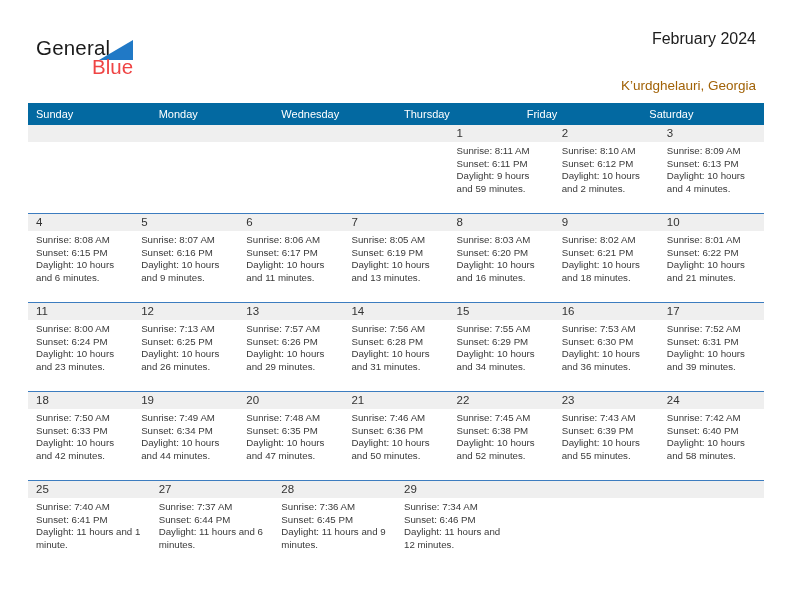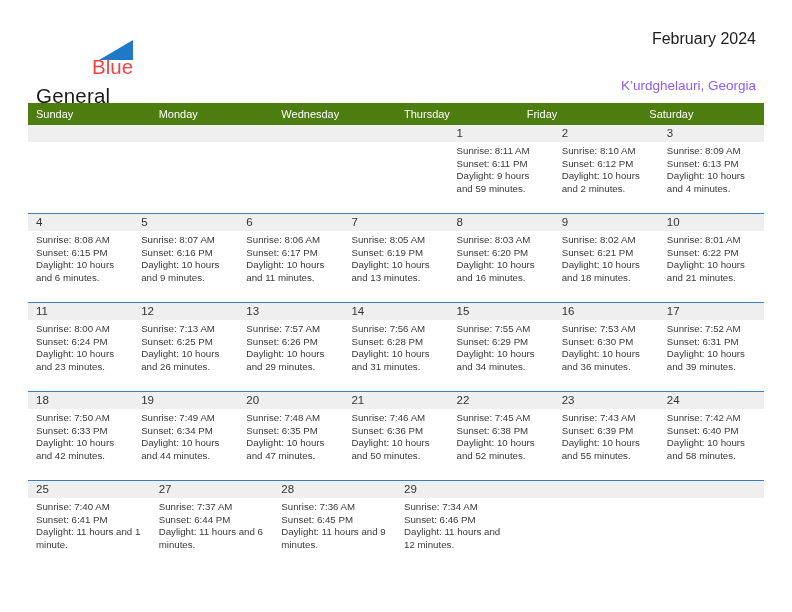--- a/index.html
+++ b/index.html
@@ -38,21 +38,20 @@
   }
   .logo-general {
     position: absolute;
     left: 0;
     top: 0;
     font-size: 20.5px;
     letter-spacing: 0.2px;
     color: #1b1b1b;
     font-family: "Liberation Sans", sans-serif;
     white-space: nowrap;
-    margin-top: 48px;
   }
   .logo-blue {
     position: absolute;
     left: 56px;
     top: 19px;
     font-size: 20.5px;
     color: #ef4444;
     font-family: "Liberation Sans", sans-serif;
     white-space: nowrap;
   }
@@ -72,36 +71,36 @@
     color: #1d1d1d;
     text-align: right;
     white-space: nowrap;
     font-family: "Liberation Sans", sans-serif;
   }
   .subtitle {
     position: absolute;
     right: 36px;
     top: 78px;
     font-size: 13.5px;
-    color: #8b5cf6;
+    color: #a16207;
     text-align: right;
     white-space: nowrap;
   }
 
   
   .calendar {
     position: absolute;
     left: 28px;
     top: 103px;
     width: 736px;
   }
   .weekheader {
     display: flex;
     width: 100%;
-    background: #4d7c0f;
+    background: #0369a1;
     height: 22px;
   }
   .weekheader .wh-cell {
     flex: 1 1 0;
     color: #ffffff;
     font-size: 11px;
     line-height: 22px;
     padding-left: 8px;
     box-sizing: border-box;
     white-space: nowrap;

